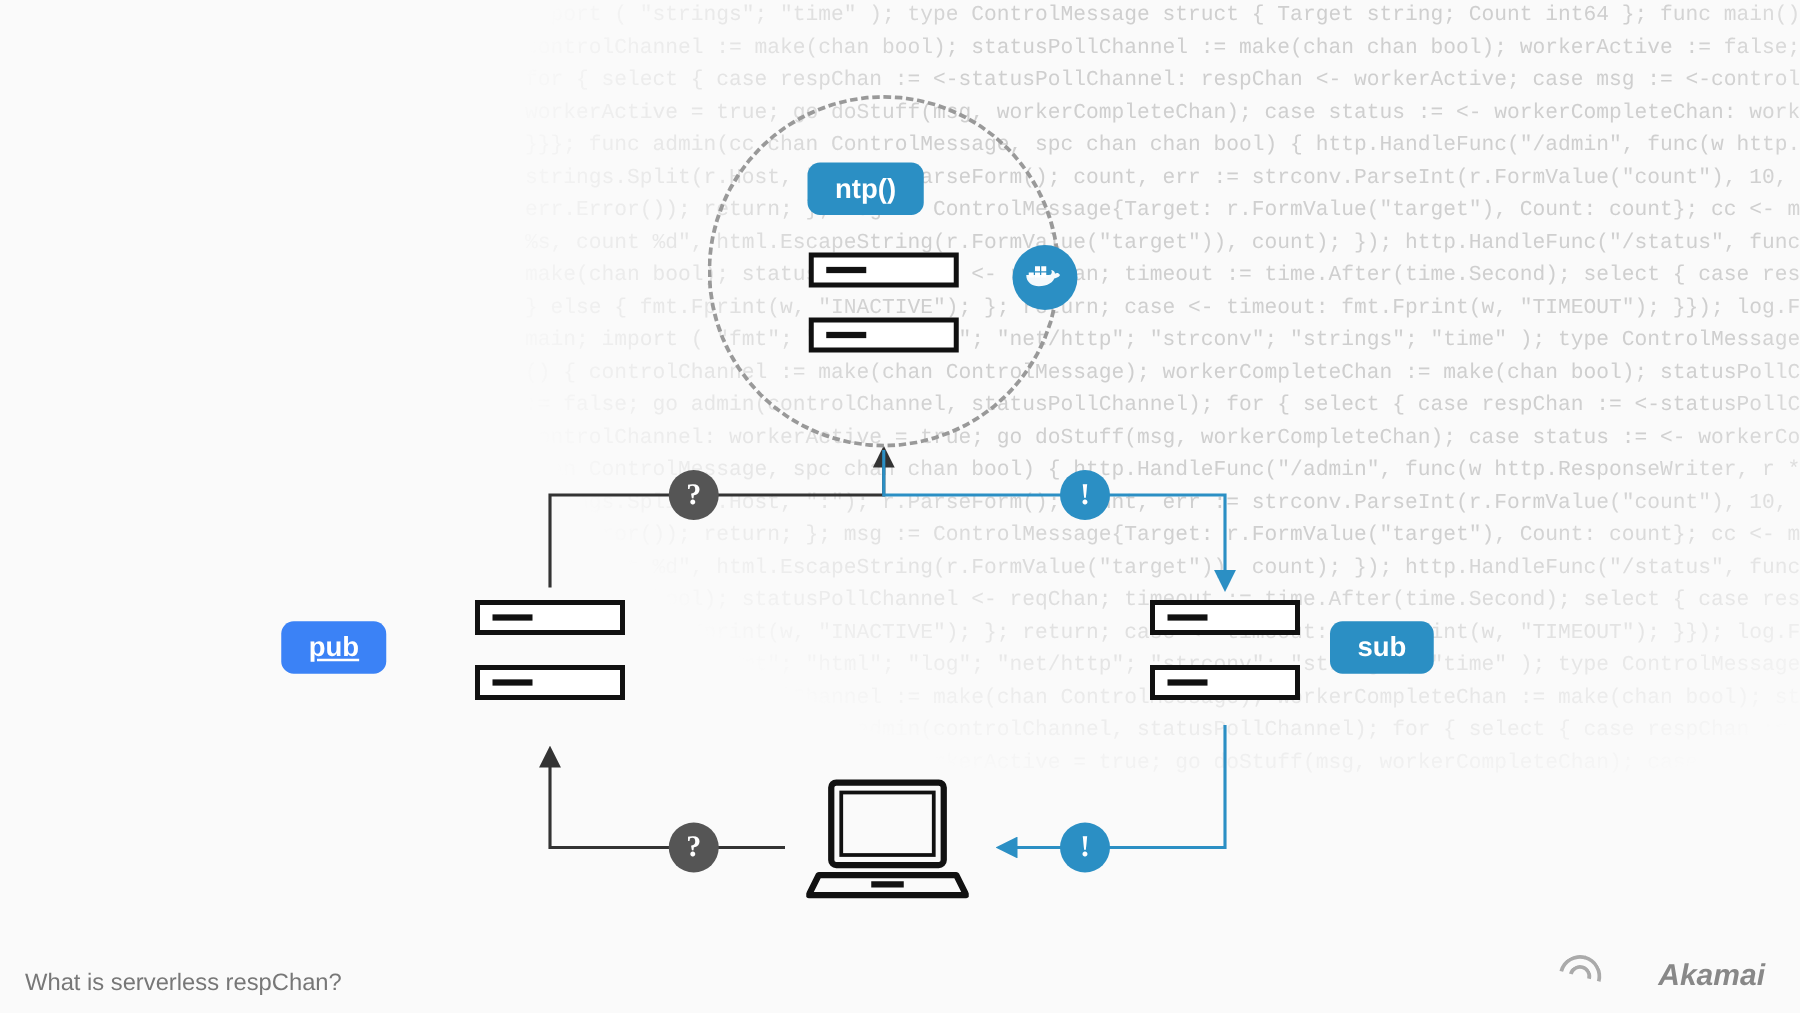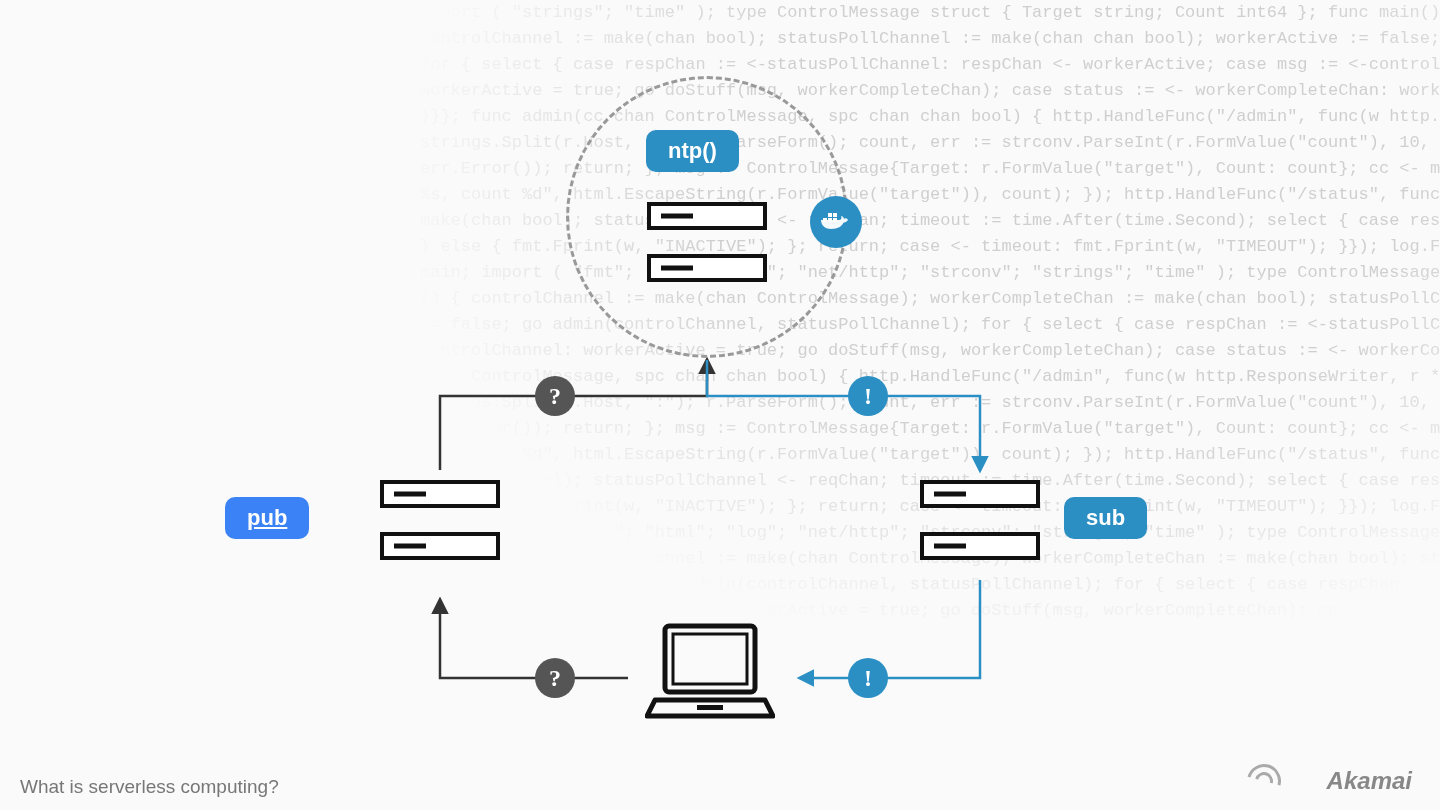--- a/index.html
+++ b/index.html
@@ -202,18 +202,18 @@
     </svg>
   </div>
 
   <div class="circle-icon gray" style="left:535px; top:376px;">?</div>
   <div class="circle-icon blue" style="left:848px; top:376px;">!</div>
   <div class="circle-icon gray" style="left:535px; top:658px;">?</div>
   <div class="circle-icon blue" style="left:848px; top:658px;">!</div>
 
 </div>
 
-<div class="footer-text">What is serverless computing?</div>
+<div class="footer-text">What is serverless respChan?</div>
 
 <div class="brand">
   <span class="mark"></span>
   <span class="name">Akamai</span>
 </div>
 
 </body></html>

